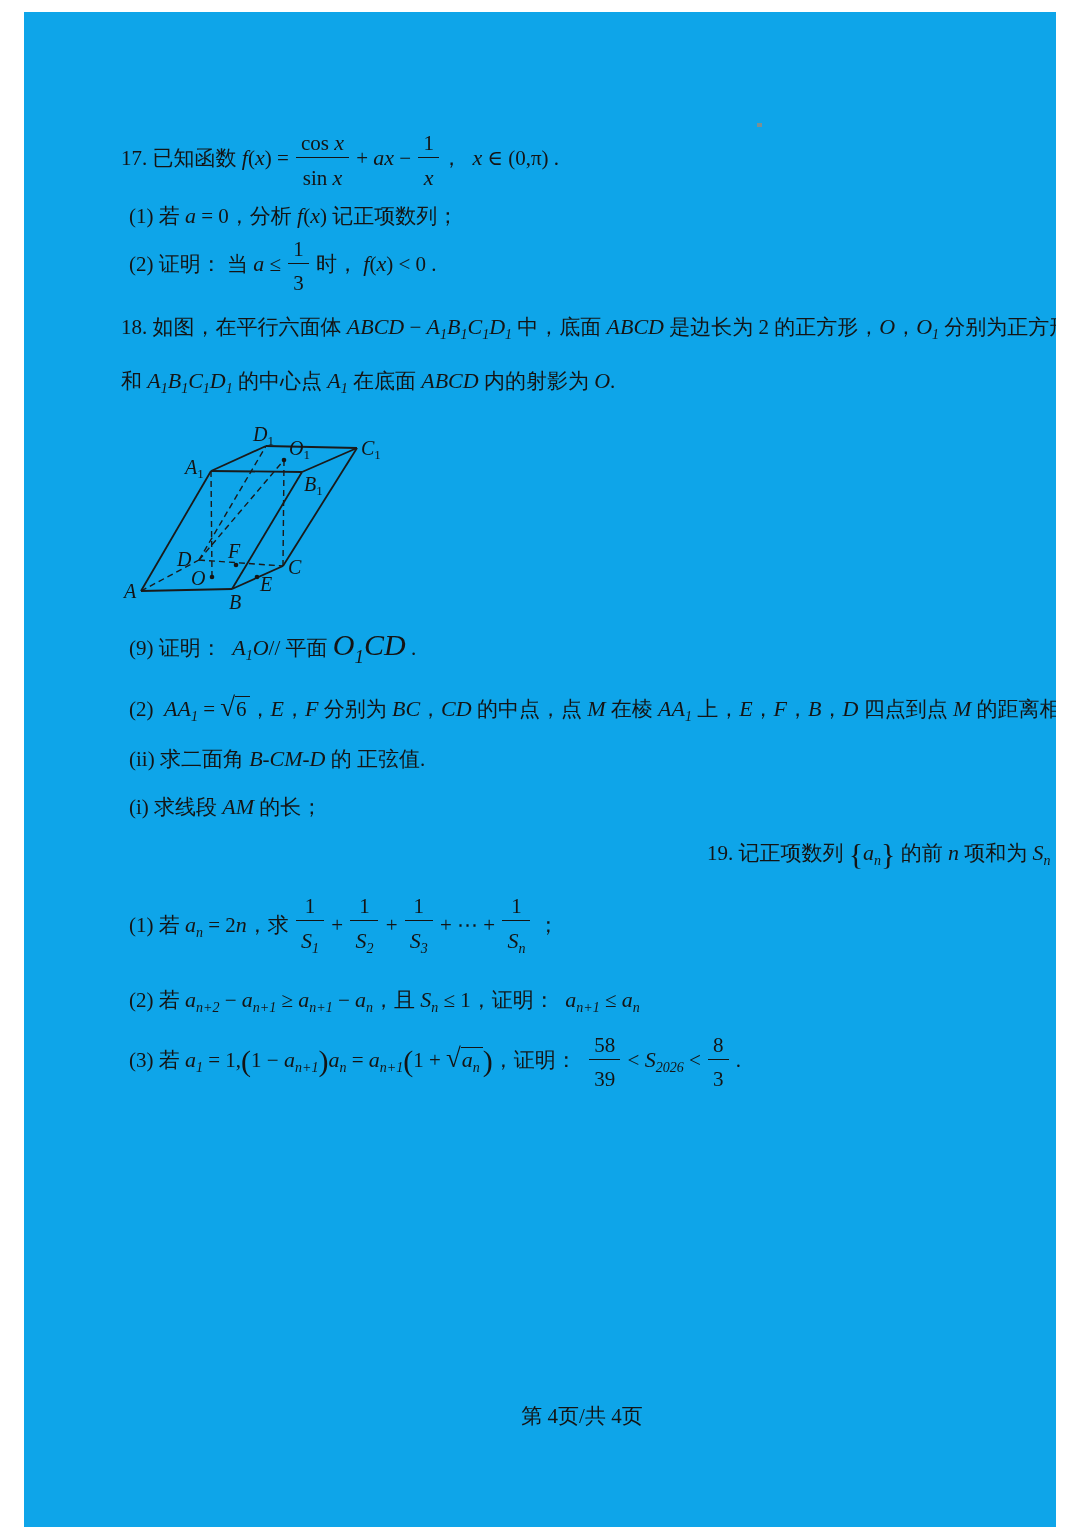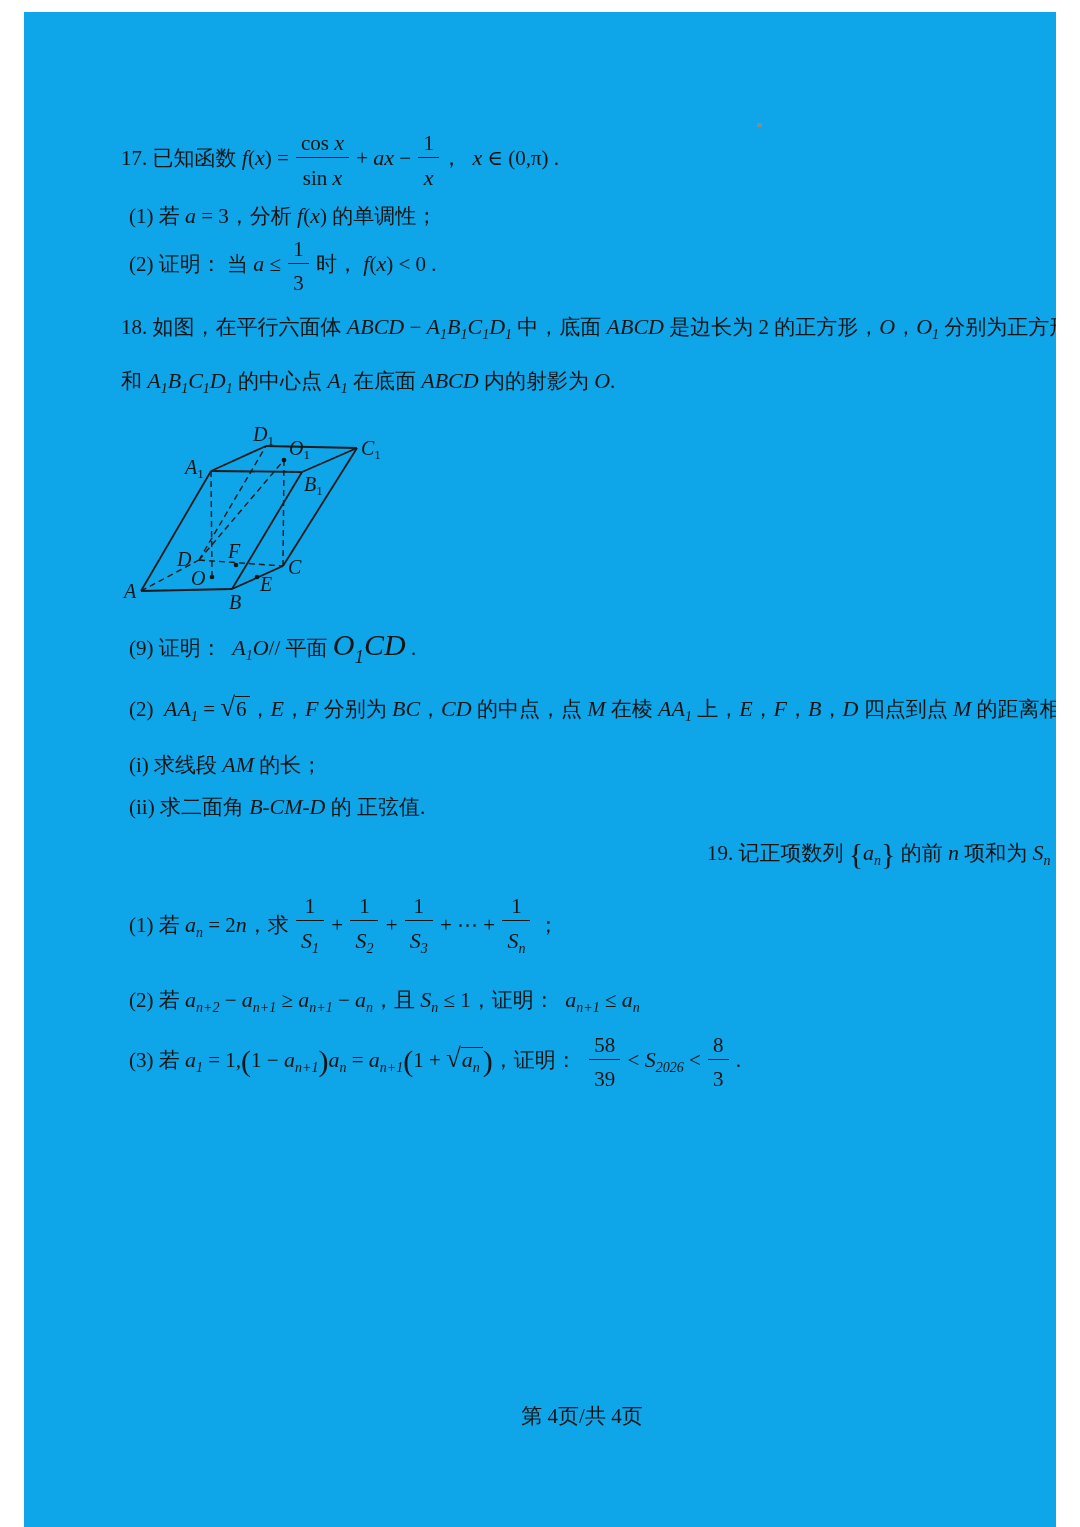--- a/index.html
+++ b/index.html
@@ -58,21 +58,21 @@
     text-align:center; font-size:21px; white-space:pre;padding-left:42px;
   }
   #speck { position:absolute; left:733px; top:111px; width:5px; height:4px; background:#8f8c84; opacity:.85; }
 </style>
 </head>
 <body>
 
 <div id="page">
   <div id="doc">
       <div data-block="q17" class="line" data-indent="0"><span class="tx">17. 已知函数 </span><span class="it">f</span><span class="tx">(</span><span class="it">x</span><span class="tx">) = </span><span class="frac"><span class="fn"><span class="tx">cos </span><span class="it">x</span></span><span class="fd"><span class="tx">sin </span><span class="it">x</span></span></span><span class="tx"> + </span><span class="it">ax</span><span class="tx"> − </span><span class="frac"><span class="fn"><span class="tx">1</span></span><span class="fd"><span class="it">x</span></span></span><span class="tx">，  </span><span class="it">x</span><span class="tx"> ∈ (0,π) .</span></div>
-      <div data-block="q17-p1" class="line" data-indent="1"><span class="tx">(1) 若 </span><span class="it">a</span><span class="tx"> = 3，分析 </span><span class="it">f</span><span class="tx">(</span><span class="it">x</span><span class="tx">) 的单调性；</span></div>
+      <div data-block="q17-p1" class="line" data-indent="1"><span class="tx">(1) 若 </span><span class="it">a</span><span class="tx"> = 0，分析 </span><span class="it">f</span><span class="tx">(</span><span class="it">x</span><span class="tx">) 记正项数列；</span></div>
       <div data-block="q17-p2" class="line" data-indent="1"><span class="tx">(2) 证明： 当 </span><span class="it">a</span><span class="tx"> ≤ </span><span class="frac"><span class="fn"><span class="tx">1</span></span><span class="fd"><span class="tx">3</span></span></span><span class="tx"> 时， </span><span class="it">f</span><span class="tx">(</span><span class="it">x</span><span class="tx">) &lt; 0 .</span></div>
       <div data-block="q18-l1" class="line" data-indent="0"><span class="tx">18. 如图，在平行六面体 </span><span class="it">ABCD</span><span class="tx"> − </span><span class="it">A</span><span class="ss">1</span><span class="it">B</span><span class="ss">1</span><span class="it">C</span><span class="ss">1</span><span class="it">D</span><span class="ss">1</span><span class="tx"> 中，底面 </span><span class="it">ABCD</span><span class="tx"> 是边长为 2 的正方形，</span><span class="it">O</span><span class="tx">，</span><span class="it">O</span><span class="ss">1</span><span class="tx"> 分别为正方形 </span><span class="it">ABCD</span></div>
       <div data-block="q18-l2" class="line" data-indent="0"><span class="tx">和 </span><span class="it">A</span><span class="ss">1</span><span class="it">B</span><span class="ss">1</span><span class="it">C</span><span class="ss">1</span><span class="it">D</span><span class="ss">1</span><span class="tx"> 的中心点 </span><span class="it">A</span><span class="ss">1</span><span class="tx"> 在底面 </span><span class="it">ABCD</span><span class="tx"> 内的射影为 </span><span class="it">O</span><span class="tx">.</span></div>
       <div data-block="figure" id="figwrap">
         <svg viewBox="0 0 270 210" width="270" height="210">
           <line x1="22" y1="177" x2="80" y2="146" class="edge-dashed"></line>
           <line x1="80" y1="146" x2="164" y2="152" class="edge-dashed"></line>
           <line x1="80" y1="146" x2="147" y2="32" class="edge-dashed"></line>
           <line x1="80" y1="146" x2="165" y2="46" class="edge-dashed"></line>
           <line x1="165" y1="46" x2="164" y2="152" class="edge-dashed"></line>
@@ -99,22 +99,22 @@
           <text x="72" y="171" class="vlabel">O</text>
           <text x="66" y="60" class="vlabel">A<tspan class="subn" dy="4">1</tspan></text>
           <text x="185" y="77" class="vlabel">B<tspan class="subn" dy="4">1</tspan></text>
           <text x="242" y="41" class="vlabel">C<tspan class="subn" dy="4">1</tspan></text>
           <text x="134" y="27" class="vlabel">D<tspan class="subn" dy="4">1</tspan></text>
           <text x="170" y="41" class="vlabel">O<tspan class="subn" dy="4">1</tspan></text>
         </svg>
       </div>
       <div data-block="q18-p1" class="line" data-indent="1"><span class="tx">(9) 证明：  </span><span class="it">A</span><span class="ss">1</span><span class="it">O</span><span class="tx">// 平面 </span><span class="bigtxt"><span class="it">O</span><span class="ss">1</span><span class="it">CD</span></span><span class="tx"> .</span></div>
       <div data-block="q18-p2" class="line" data-indent="1"><span class="tx">(2)  </span><span class="it">A</span><span class="it">A</span><span class="ss">1</span><span class="tx"> = </span><span class="sq"><span class="rsign">√</span><span class="rad"><span class="tx">6</span></span></span><span class="tx">，</span><span class="it">E</span><span class="tx">，</span><span class="it">F</span><span class="tx"> 分别为 </span><span class="it">BC</span><span class="tx">，</span><span class="it">CD</span><span class="tx"> 的中点，点 </span><span class="it">M</span><span class="tx"> 在棱 </span><span class="it">A</span><span class="it">A</span><span class="ss">1</span><span class="tx"> 上，</span><span class="it">E</span><span class="tx">，</span><span class="it">F</span><span class="tx">，</span><span class="it">B</span><span class="tx">，</span><span class="it">D</span><span class="tx"> 四点到点 </span><span class="it">M</span><span class="tx"> 的距离相等.</span></div>
+      <div data-block="q18-ii" class="line" data-indent="1"><span class="tx">(ii) 求二面角 </span><span class="it">B</span><span class="tx">-</span><span class="it">CM</span><span class="tx">-</span><span class="it">D</span><span class="tx"> 的 正弦值.</span></div>
       <div data-block="q18-i" class="line" data-indent="1"><span class="tx">(i) 求线段 </span><span class="it">AM</span><span class="tx"> 的长；</span></div>
-      <div data-block="q18-ii" class="line" data-indent="1"><span class="tx">(ii) 求二面角 </span><span class="it">B</span><span class="tx">-</span><span class="it">CM</span><span class="tx">-</span><span class="it">D</span><span class="tx"> 的 正弦值.</span></div>
       <div data-block="q19" class="line" data-indent="0"><span class="tx">19. 记正项数列 </span><span class="bigp">{</span><span class="it">a</span><span class="ss">n</span><span class="bigp">}</span><span class="tx"> 的前 </span><span class="it">n</span><span class="tx"> 项和为 </span><span class="it">S</span><span class="ss">n</span><span class="tx"> .</span></div>
       <div data-block="q19-p1" class="line" data-indent="1"><span class="tx">(1) 若 </span><span class="it">a</span><span class="ss">n</span><span class="tx"> = 2</span><span class="it">n</span><span class="tx">，求 </span><span class="frac"><span class="fn"><span class="tx">1</span></span><span class="fd"><span class="it">S</span><span class="ss">1</span></span></span><span class="tx"> + </span><span class="frac"><span class="fn"><span class="tx">1</span></span><span class="fd"><span class="it">S</span><span class="ss">2</span></span></span><span class="tx"> + </span><span class="frac"><span class="fn"><span class="tx">1</span></span><span class="fd"><span class="it">S</span><span class="ss">3</span></span></span><span class="tx"> + ⋯ + </span><span class="frac"><span class="fn"><span class="tx">1</span></span><span class="fd"><span class="it">S</span><span class="ss">n</span></span></span><span class="tx"> ；</span></div>
       <div data-block="q19-p2" class="line" data-indent="1"><span class="tx">(2) 若 </span><span class="it">a</span><span class="ss">n+2</span><span class="tx"> − </span><span class="it">a</span><span class="ss">n+1</span><span class="tx"> ≥ </span><span class="it">a</span><span class="ss">n+1</span><span class="tx"> − </span><span class="it">a</span><span class="ss">n</span><span class="tx">，且 </span><span class="it">S</span><span class="ss">n</span><span class="tx"> ≤ 1，证明：  </span><span class="it">a</span><span class="ss">n+1</span><span class="tx"> ≤ </span><span class="it">a</span><span class="ss">n</span></div>
       <div data-block="q19-p3" class="line" data-indent="1"><span class="tx">(3) 若 </span><span class="it">a</span><span class="ss">1</span><span class="tx"> = 1,</span><span class="bigp">(</span><span class="tx">1 − </span><span class="it">a</span><span class="ss">n+1</span><span class="bigp">)</span><span class="it">a</span><span class="ss">n</span><span class="tx"> = </span><span class="it">a</span><span class="ss">n+1</span><span class="bigp">(</span><span class="tx">1 + </span><span class="sq"><span class="rsign">√</span><span class="rad"><span class="it">a</span><span class="ss">n</span></span></span><span class="bigp">)</span><span class="tx">，证明：  </span><span class="frac"><span class="fn"><span class="tx">58</span></span><span class="fd"><span class="tx">39</span></span></span><span class="tx"> &lt; </span><span class="it">S</span><span class="ss">2026</span><span class="tx"> &lt; </span><span class="frac"><span class="fn"><span class="tx">8</span></span><span class="fd"><span class="tx">3</span></span></span><span class="tx"> .</span></div>
     </div>
   <div id="speck"></div>
   <div id="footer">第 4页/共 4页</div>
 </div>
 
 </body></html>

